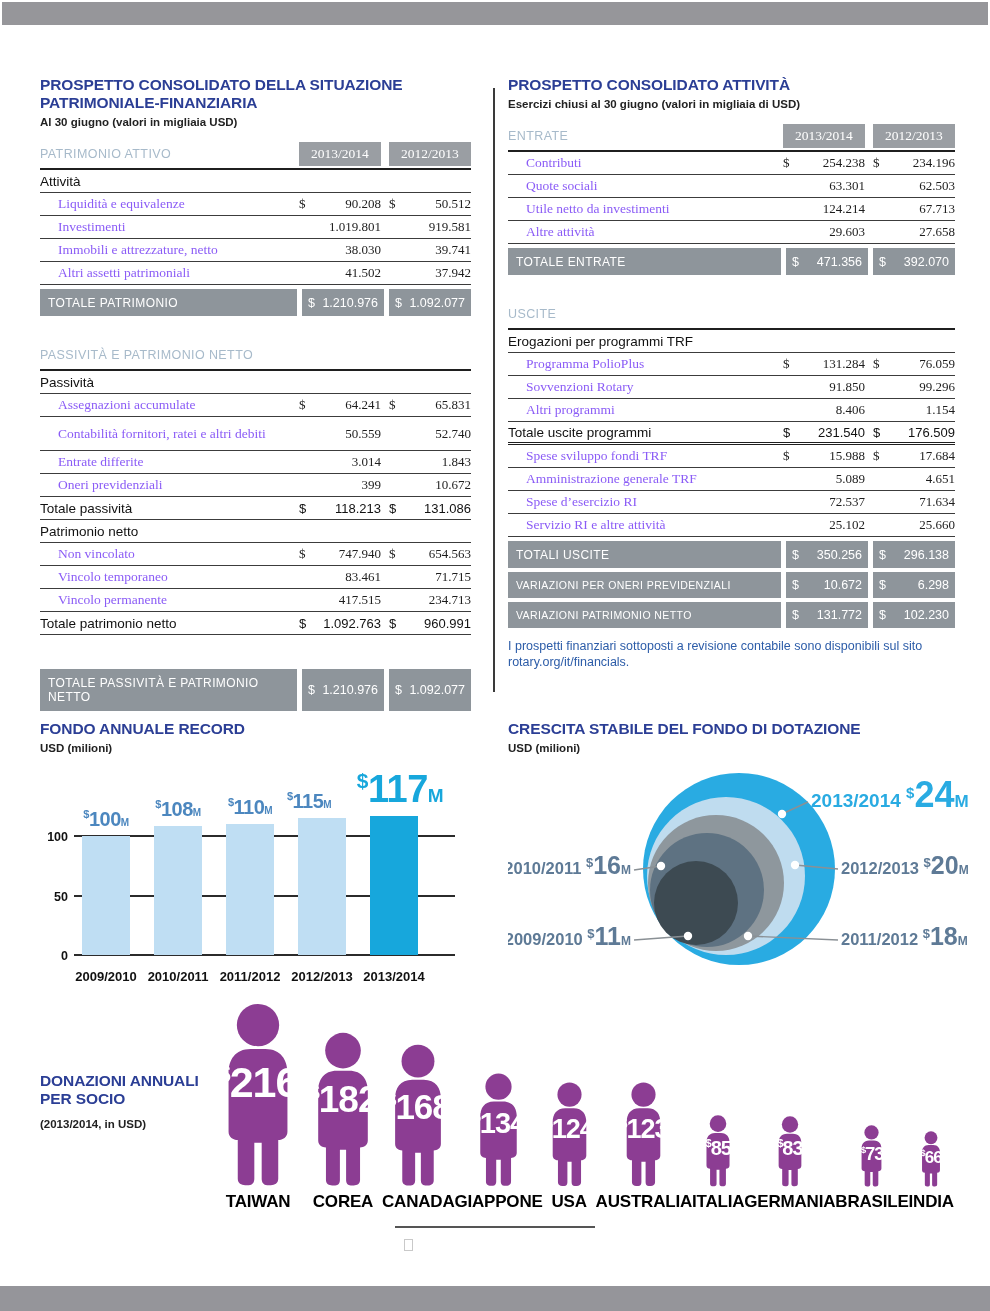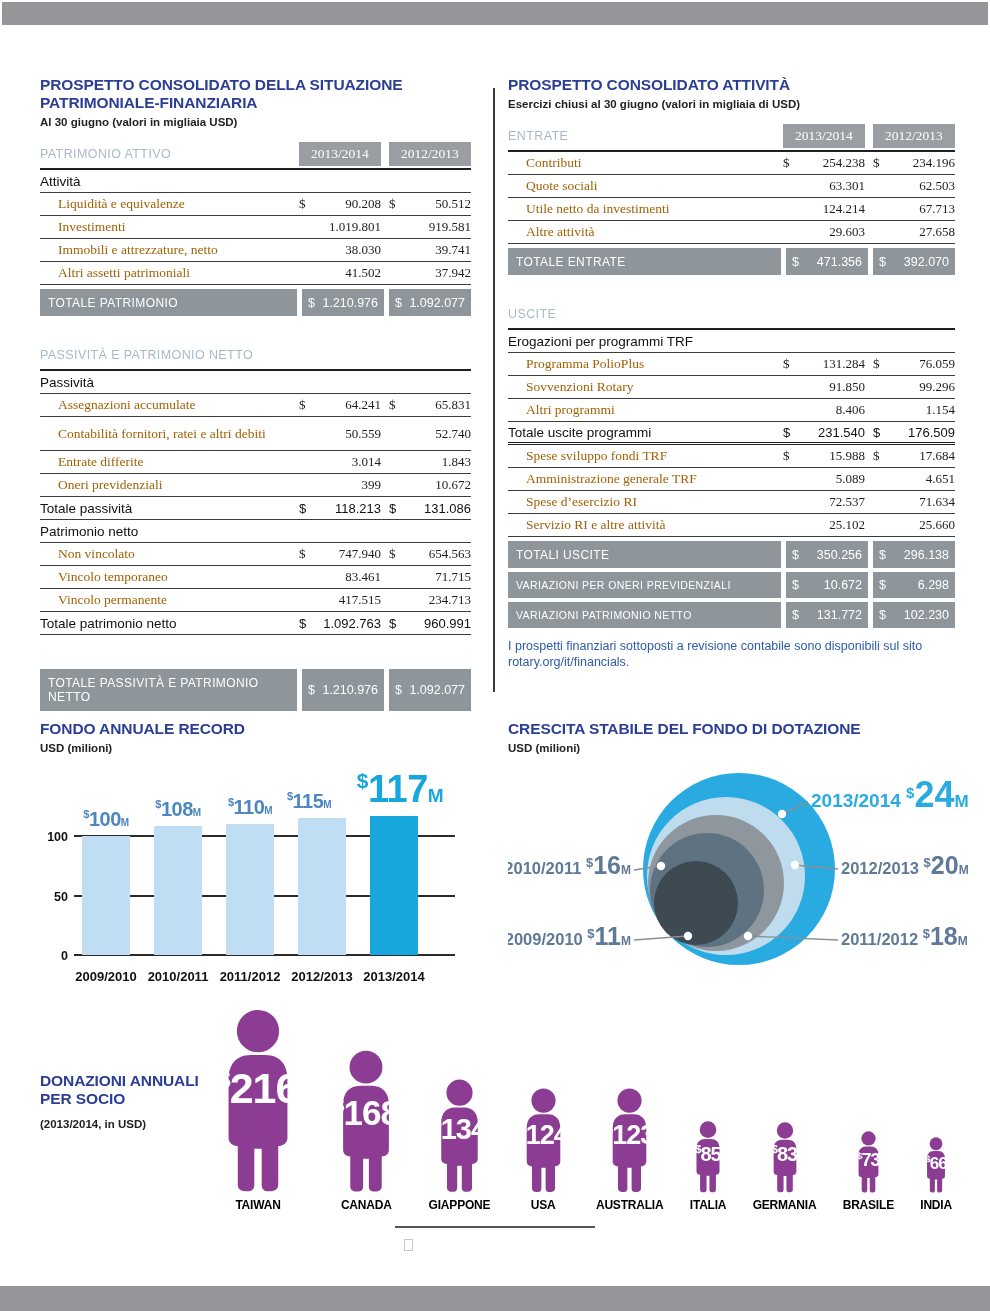--- a/index.html
+++ b/index.html
@@ -20,21 +20,21 @@
 
   
   .fin-table { width:100%; margin-top:12px; }
   .f-row { display:flex; align-items:center; border-bottom:1px solid #3c3c3c; min-height:23px; font-size:13px; }
   .f-row .lbl { flex:1; }
   .f-row.head { border-bottom:2px solid #1f1f1f; min-height:30px; }
   .f-row.head .lbl { color:#A7BACA; font-size:12.5px; letter-spacing:0.4px; }
   .ybox { width:82px; margin-left:8px; background:#9A9EA3; color:#fff; text-align:center;
           font-family:"Liberation Serif", serif; font-size:13.5px; padding:4px 0; }
   .f-row.section .lbl { font-size:13.5px; color:#111; }
-  .f-row.detail .lbl { font-family:"Liberation Serif", serif; font-size:13.5px; padding-left:18px; color:#a16207; }
+  .f-row.detail .lbl { font-family:"Liberation Serif", serif; font-size:13.5px; padding-left:18px; color:#8b5cf6; }
   .f-row.detail .amt { font-family:"Liberation Serif", serif; font-size:13px; color:#1d1d1d; }
   .f-row.wrap { min-height:34px; }
   .f-row.wrap .lbl { line-height:1.15; padding-top:3px; padding-bottom:3px; }
   .amt { width:82px; margin-left:8px; display:flex; align-items:center; justify-content:flex-end; }
   .amt .cur { margin-right:auto; }
   .f-row.subtotal { font-size:13.5px; color:#111; }
   .f-row.subtotal .amt { font-size:13px; }
   .f-row.subtotal.dbl { border-bottom:3px double #1f1f1f; }
   .f-row.gray { border-bottom:none; margin-top:4px; min-height:27px; }
   .f-row.gray .lbl { background:#8E959B; color:#fff; font-size:12px; letter-spacing:0.4px;
@@ -63,21 +63,21 @@
 
   
   .donazioni-head { position:absolute; left:40px; top:1072px; width:190px; }
   .donazioni-head .sub { font-size:11.5px; font-weight:bold; margin-top:10px; color:#222; }
   #persons { position:absolute; left:212px; right:38px; top:998px; height:214px;
              display:flex; align-items:flex-end; justify-content:space-between; }
   .person-item { display:flex; flex-direction:column; align-items:center; }
   .fig-wrap { position:relative; }
   .fig-wrap svg { display:block; }
   .pval { position:absolute; left:0; right:0; text-align:center; color:#fff; font-weight:bold; letter-spacing:-1px; }
-  .plabel { font-weight:bold; font-size:12px; margin-top:5px; white-space:nowrap; letter-spacing:-0.2px; color:#000; }
+  .plabel { font-weight:bold; font-size:17px; margin-top:5px; white-space:nowrap; letter-spacing:-0.2px; color:#000; }
 
   .footer-line { position:absolute; left:395px; top:1226px; width:200px; height:2px; background:#555; }
   .footer-square { position:absolute; left:404px; top:1239px; width:9px; height:12px; border:1.5px solid #C9C9C9; }
 </style>
 </head>
 <body>
 
 <div class="page">
   <div class="top-bar"></div>
 
@@ -508,20 +508,30 @@
           <svg width="92" height="184" viewBox="0 0 100 200">
             <circle cx="50" cy="24" r="23" fill="#8C3D93"></circle>
             <path fill="#8C3D93" d="M42,50 L58,50 C75,50 82,62 82,76 L82,140 C82,146 77,149 72,149 L72,191 C72,196 68,198 64,198 L60,198 C56,198 54,195 54,191 L54,152 L46,152 L46,191 C46,195 44,198 40,198 L36,198 C32,198 28,196 28,191 L28,149 C23,149 18,146 18,140 L18,76 C18,62 25,50 42,50 Z"></path>
           </svg>
           <div class="pval" style="top: 55px; font-size: 43px;"><span class="sup">$</span>216</div>
         </div>
         <div class="plabel">TAIWAN</div>
       </div>
       <div class="person-item">
         <div class="fig-wrap">
+          <svg width="78" height="155" viewBox="0 0 100 200">
+            <circle cx="50" cy="24" r="23" fill="#8C3D93"></circle>
+            <path fill="#8C3D93" d="M42,50 L58,50 C75,50 82,62 82,76 L82,140 C82,146 77,149 72,149 L72,191 C72,196 68,198 64,198 L60,198 C56,198 54,195 54,191 L54,152 L46,152 L46,191 C46,195 44,198 40,198 L36,198 C32,198 28,196 28,191 L28,149 C23,149 18,146 18,140 L18,76 C18,62 25,50 42,50 Z"></path>
+          </svg>
+          <div class="pval" style="top: 47px; font-size: 37px;"><span class="sup">$</span>182</div>
+        </div>
+        <div class="plabel">COREA</div>
+      </div>
+      <div class="person-item">
+        <div class="fig-wrap">
           <svg width="72" height="143" viewBox="0 0 100 200">
             <circle cx="50" cy="24" r="23" fill="#8C3D93"></circle>
             <path fill="#8C3D93" d="M42,50 L58,50 C75,50 82,62 82,76 L82,140 C82,146 77,149 72,149 L72,191 C72,196 68,198 64,198 L60,198 C56,198 54,195 54,191 L54,152 L46,152 L46,191 C46,195 44,198 40,198 L36,198 C32,198 28,196 28,191 L28,149 C23,149 18,146 18,140 L18,76 C18,62 25,50 42,50 Z"></path>
           </svg>
           <div class="pval" style="top: 43px; font-size: 35px;"><span class="sup">$</span>168</div>
         </div>
         <div class="plabel">CANADA</div>
       </div>
       <div class="person-item">
         <div class="fig-wrap">

